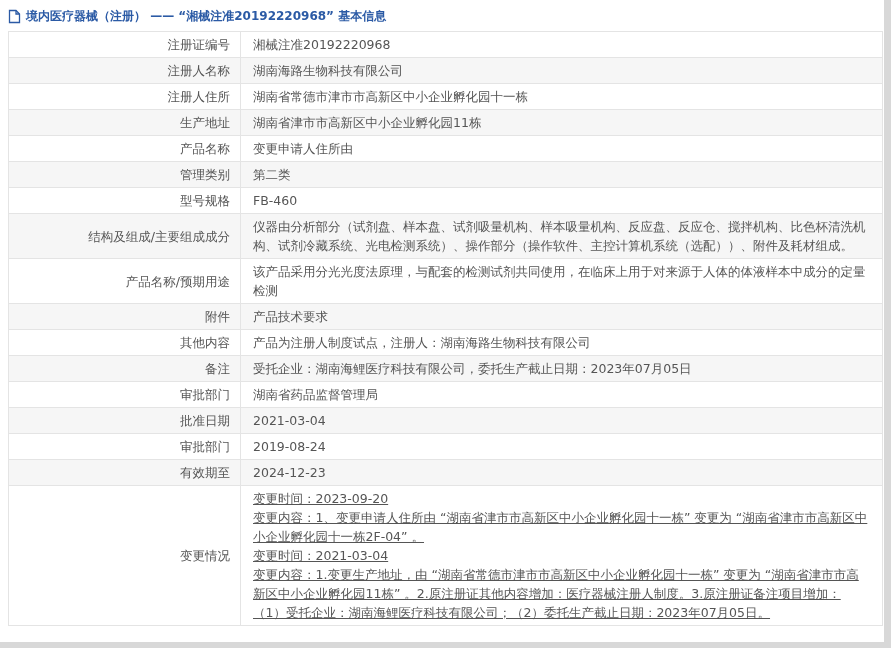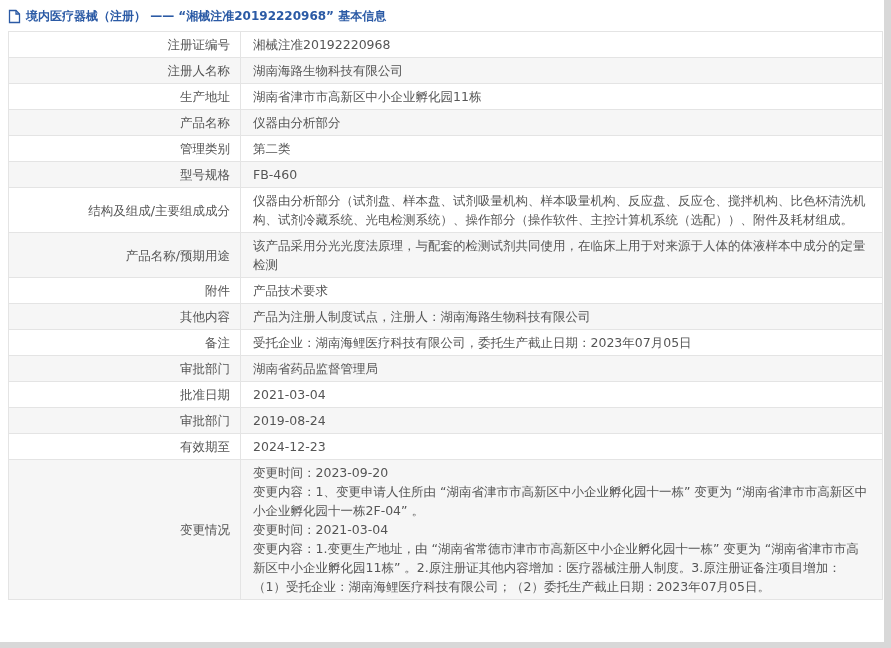--- a/index.html
+++ b/index.html
@@ -39,21 +39,21 @@
     vertical-align: middle;
   }
   table.reg-table tr:nth-child(even) td { background: #f6f6f6; }
   td.lbl {
     width: 232px;
     text-align: right;
     padding: 3px 10px;
     color: #555555;
   }
   td.val { padding: 3px 12px; margin-left: 45px; }
-  td.val .vline { min-height: 19px; }
+  td.val .vline { min-height: 19px; text-decoration: underline; }
   tr.std td { height: 26px; }
 </style>
 </head>
 <body>
 
 <div class="page">
 
   <div class="title-bar">
     <span class="doc-ico">
       <svg width="13" height="15" viewBox="0 0 13 15">
@@ -68,26 +68,30 @@
     <tbody>
       <tr class="std">
         <td class="lbl">注册证编号</td>
         <td class="val">湘械注准20192220968</td>
       </tr>
       <tr class="std">
         <td class="lbl">注册人名称</td>
         <td class="val">湖南海路生物科技有限公司</td>
       </tr>
       <tr class="std">
+        <td class="lbl">注册人住所</td>
+        <td class="val">湖南省常德市津市市高新区中小企业孵化园十一栋</td>
+      </tr>
+      <tr class="std">
         <td class="lbl">生产地址</td>
         <td class="val">湖南省津市市高新区中小企业孵化园11栋</td>
       </tr>
       <tr class="std">
         <td class="lbl">产品名称</td>
-        <td class="val">仪器由分析部分</td>
+        <td class="val">变更申请人住所由</td>
       </tr>
       <tr class="std">
         <td class="lbl">管理类别</td>
         <td class="val">第二类</td>
       </tr>
       <tr class="std">
         <td class="lbl">型号规格</td>
         <td class="val">FB-460</td>
       </tr>
       <tr>

